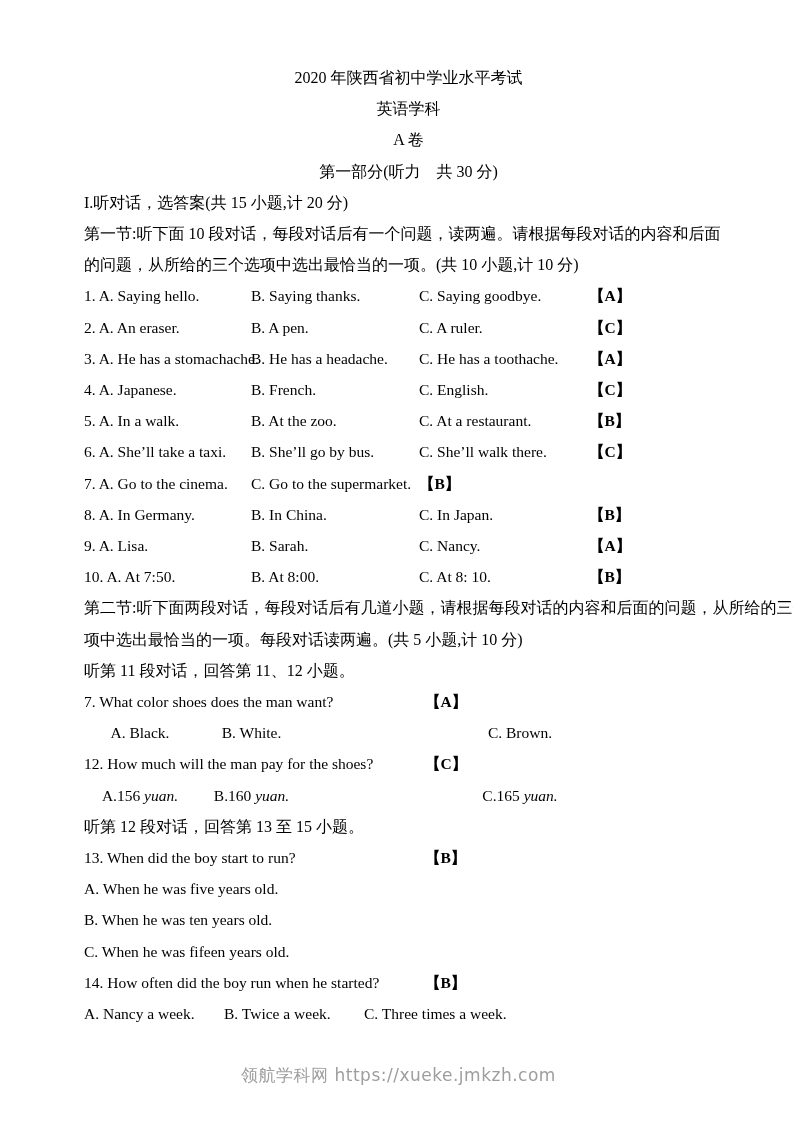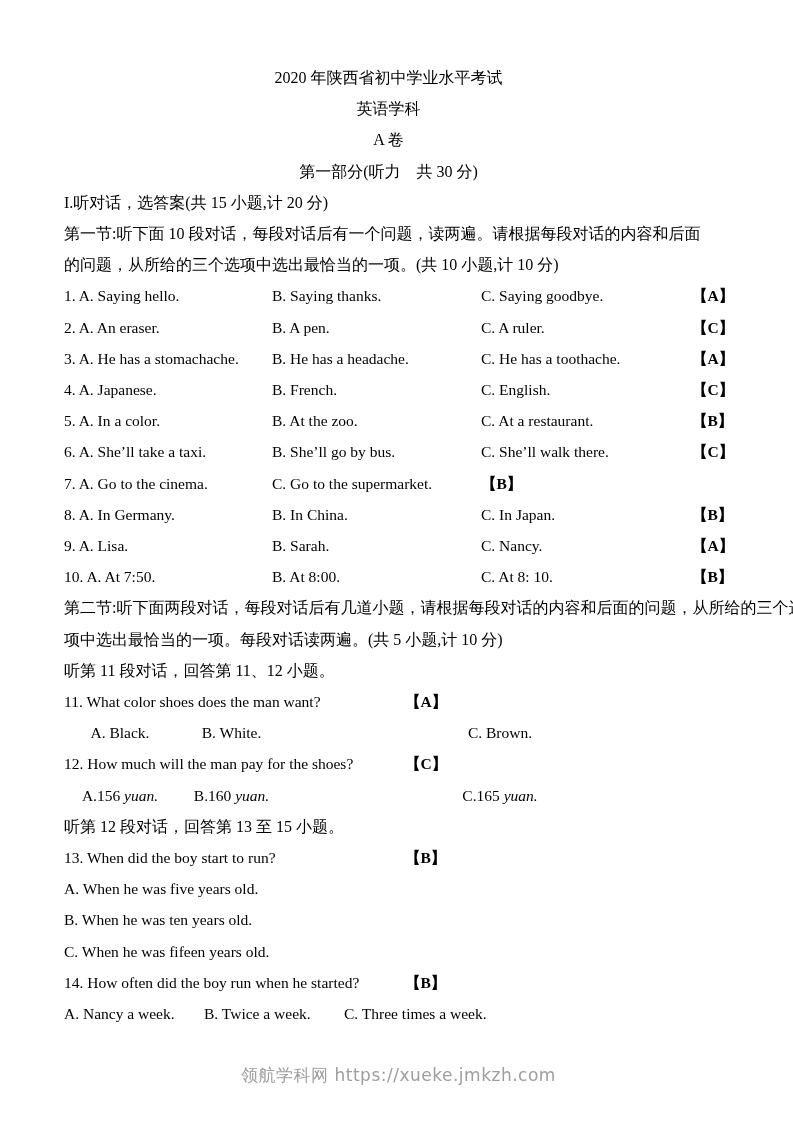--- a/index.html
+++ b/index.html
@@ -7,37 +7,36 @@
     position: relative;
     width: 793px;
     height: 1122px;
     background: #ffffff;
     overflow: hidden;
     font-family: "Liberation Serif", "DejaVu Serif", serif;
     color: #000000;
   }
   .content {
     position: absolute;
-    left: 64px;
+    left: 84px;
     top: 62px;
     width: 649px;
   }
   .line {
     line-height: 31.2px;
     font-size: 15.5px;
     white-space: nowrap;
   }
   .cjk { font-size: 16px; }
   .center { text-align: center; }
   .ans { font-weight: bold; }
   
   .qrow {
     display: grid;
     grid-template-columns: 167px 168px 170px 1fr;
-    gap: 41px;
   }
   .qrow > span { white-space: nowrap; }
   
   .qline {
     display: grid;
     grid-template-columns: 341px 1fr;
   }
   
   .optrow-s { display: grid; grid-template-columns: 112px 111px 1fr; text-align: center; }
   .optrow-m { display: grid; grid-template-columns: 140px 140px 1fr; }
@@ -87,21 +86,21 @@
       <span>C. He has a toothache.</span>
       <span class="ans">【A】</span>
     </div>
     <div class="line qrow">
       <span><span>4.</span> <span>A. Japanese.</span></span>
       <span>B. French.</span>
       <span>C. English.</span>
       <span class="ans">【C】</span>
     </div>
     <div class="line qrow">
-      <span><span>5.</span> <span>A. In a color.</span></span>
+      <span><span>5.</span> <span>A. In a walk.</span></span>
       <span>B. At the zoo.</span>
       <span>C. At a restaurant.</span>
       <span class="ans">【B】</span>
     </div>
     <div class="line qrow">
       <span><span>6.</span> <span>A. She’ll take a taxi.</span></span>
       <span>B. She’ll go by bus.</span>
       <span>C. She’ll walk there.</span>
       <span class="ans">【C】</span>
     </div>
@@ -127,21 +126,21 @@
       <span>B. At 8:00.</span>
       <span>C. At 8: 10.</span>
       <span class="ans">【B】</span>
     </div>
 
     <div class="line cjk">第二节:听下面两段对话，每段对话后有几道小题，请根据每段对话的内容和后面的问题，从所给的三个选</div>
     <div class="line cjk">项中选出最恰当的一项。每段对话读两遍。(共 5 小题,计 10 分)</div>
     <div class="line cjk">听第 11 段对话，回答第 11、12 小题。</div>
 
     <div class="line qline">
-      <span>11. What color shoes does the man want?</span>
+      <span>7. What color shoes does the man want?</span>
       <span class="ans">【A】</span>
     </div>
     <div class="line optrow-s">
       <span>A. Black.</span>
       <span>B. White.</span>
       <span>C. Brown.</span>
     </div>
 
     <div class="line qline">
       <span>12. How much will the man pay for the shoes?</span>

